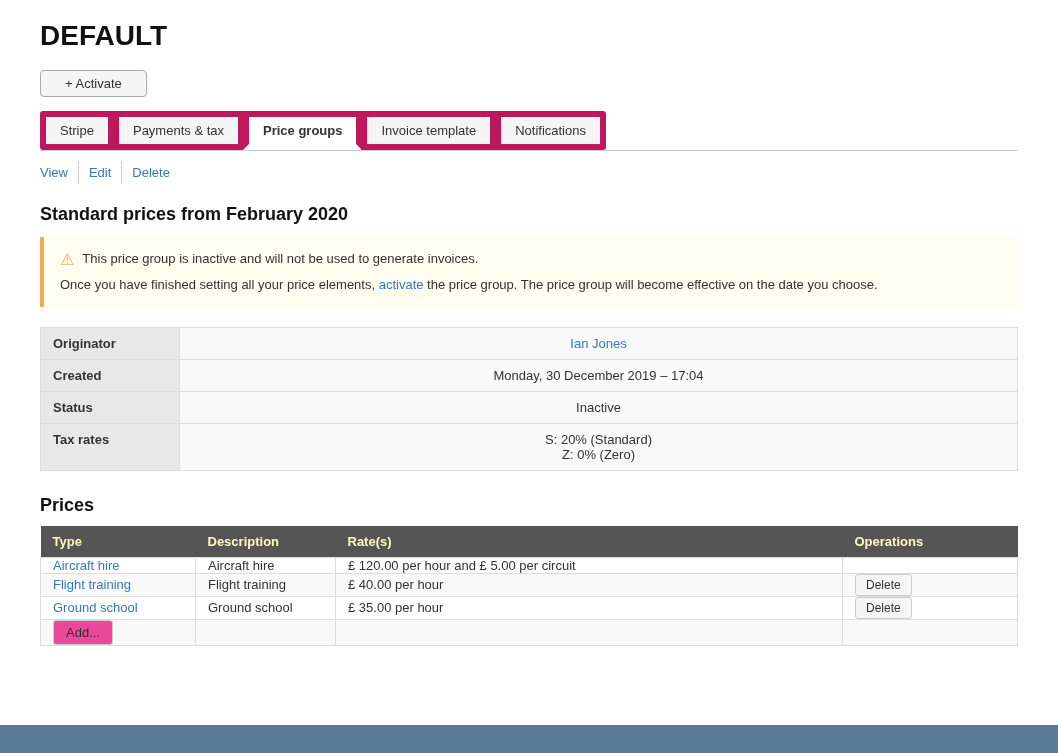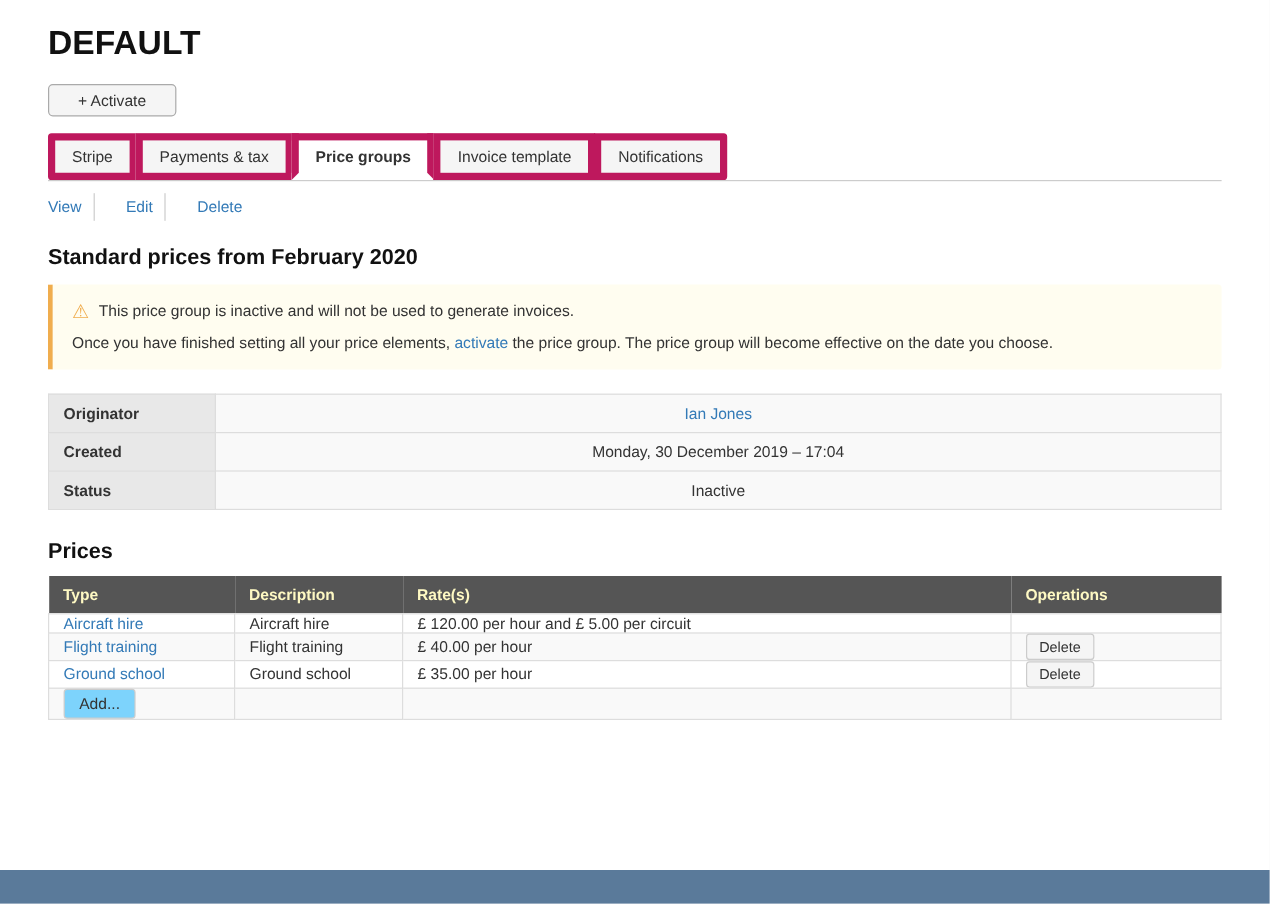--- a/index.html
+++ b/index.html
@@ -56,21 +56,21 @@
     }
     .tab-btn:first-child { border-radius: 3px 0 0 3px; }
     .tab-btn:last-child { border-radius: 0 3px 3px 0; margin-right: 0; }
     .tab-divider {
       border: none;
       border-top: 1px solid #ccc;
       margin: 0 0 10px 0;
     }
     .sub-nav {
       display: flex;
-      gap: 16px;
+      gap: 0;
       margin-bottom: 20px;
       margin-top: 8px;
     }
     .sub-nav a {
       color: #337ab7;
       text-decoration: none;
       font-size: 13px;
       padding: 4px 10px;
       border-right: 1px solid #ccc;
     }
@@ -169,21 +169,21 @@
       border: 1px solid #ccc;
       background: #f5f5f5;
       border-radius: 3px;
       padding: 3px 10px;
       cursor: pointer;
       font-size: 12px;
       color: #333;
     }
     .add-btn {
       border: 1px solid #ccc;
-      background: #7dd3fc;
+      background: #ec4899;
       border-radius: 3px;
       padding: 4px 12px;
       cursor: pointer;
       font-size: 13px;
       color: #333;
     }
     .footer-bar {
       position: absolute;
       bottom: 0;
       left: 0;
@@ -239,20 +239,27 @@
         <td><a href="#">Ian Jones</a></td>
       </tr>
       <tr>
         <td>Created</td>
         <td>Monday, 30 December 2019 – 17:04</td>
       </tr>
       <tr>
         <td>Status</td>
         <td>Inactive</td>
       </tr>
+      <tr>
+        <td>Tax rates</td>
+        <td>
+          <div>S: 20% (Standard)</div>
+          <div>Z: 0% (Zero)</div>
+        </td>
+      </tr>
     </tbody>
   </table>
 
   <h2 class="prices-title">Prices</h2>
 
   <table class="prices-table">
     <thead>
       <tr>
         <th class="type-col">Type</th>
         <th class="desc-col">Description</th>

